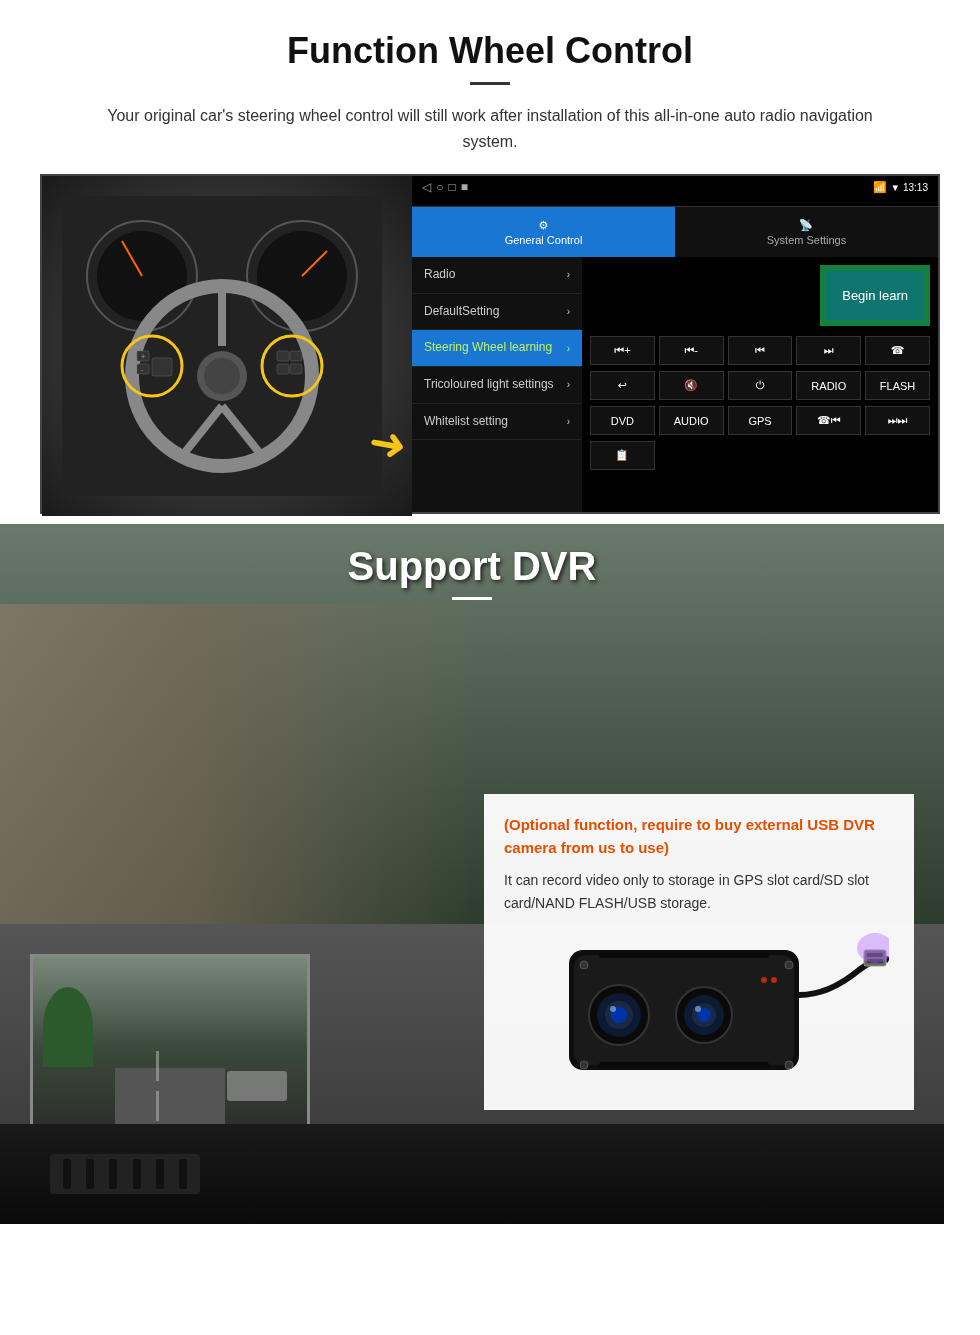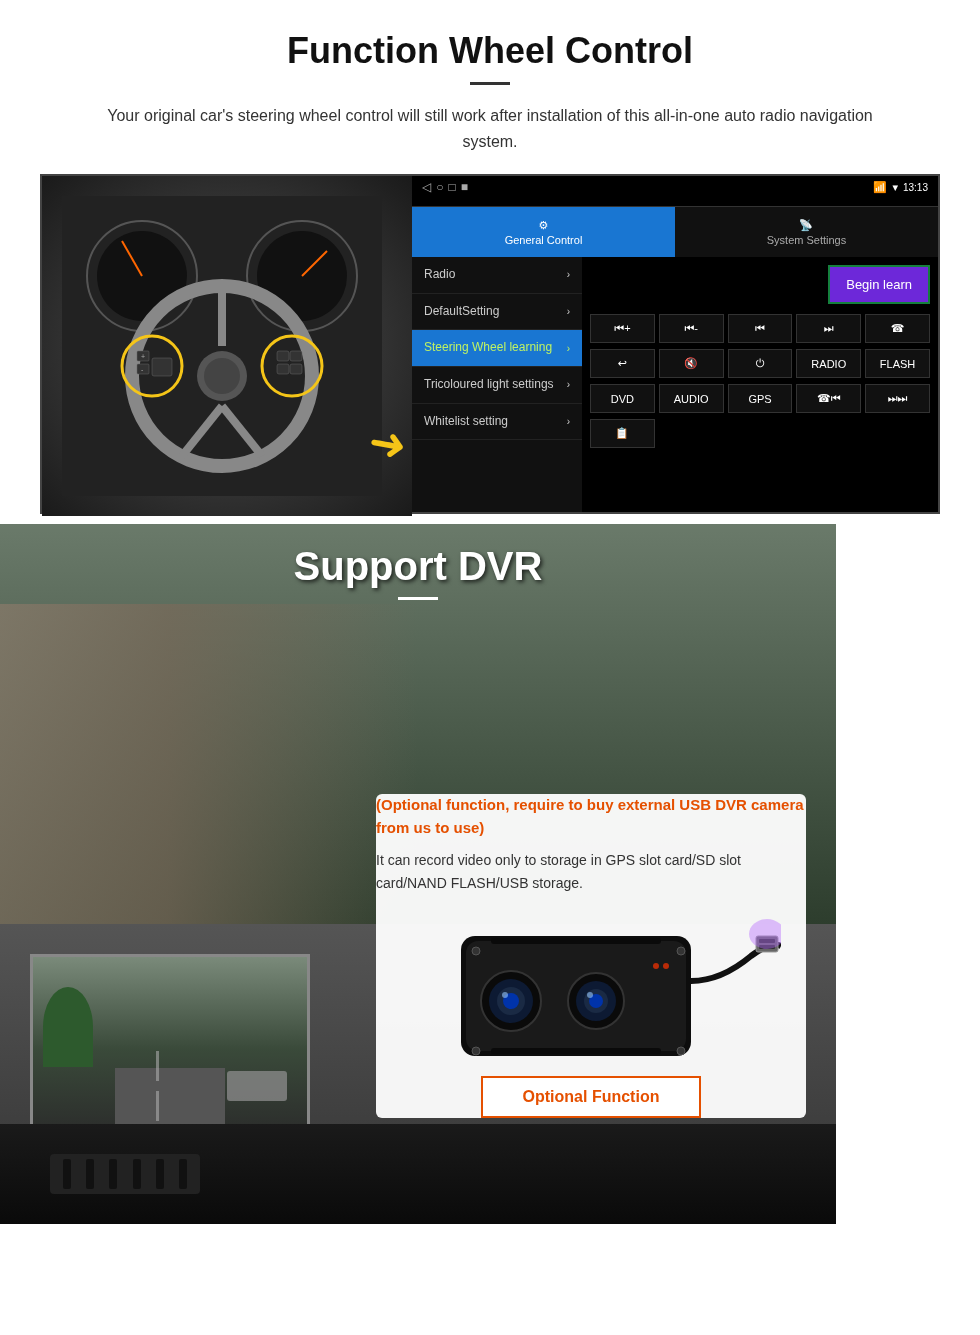--- a/index.html
+++ b/index.html
@@ -160,24 +160,24 @@
       flex-direction: column;
       gap: 6px;
     }
     
     .begin-learn-row {
       display: flex;
       justify-content: flex-end;
       margin-bottom: 4px;
     }
     .begin-learn-btn {
-      background: #6d28d9;
-      border: 2px solid #15803d;
+      background: #0f766e;
+      border: 6px solid #15803d;
       color: #fff;
-      padding: 10px 16px;
+      padding: 17px 16px;
       font-size: 13px;
       cursor: pointer;
     }
     
     .ctrl-grid {
       display: grid;
       grid-template-columns: repeat(5, 1fr);
       gap: 4px;
     }
     .ctrl-btn {
@@ -190,21 +190,21 @@
       cursor: pointer;
       display: flex;
       align-items: center;
       justify-content: center;
     }
 
     
     .section-dvr {
       margin-top: 10px;
       position: relative;
-      width: 836px;
+      width: 944px;
       min-height: 800px;
     }
     .dvr-bg {
       width: 100%;
       height: 700px;
       background: linear-gradient(180deg, #6a7a6a 0%, #4a5a4a 30%, #2a3a2a 60%, #1a2a1a 100%);
       position: relative;
       overflow: hidden;
     }
     
@@ -246,34 +246,35 @@
       margin: 8px auto 0 auto;
     }
 
     
     .dvr-info-card {
       position: absolute;
       top: 270px;
       right: 30px;
       width: 430px;
       background: rgba(255,255,255,0.95);
-      border-radius: 6px;
+      padding: 20px;
+      border-radius: 0;
     }
     .dvr-optional-text {
       color: #e55000;
       font-size: 15px;
       font-weight: bold;
       line-height: 1.5;
       margin-bottom: 10px;
     }
     .dvr-desc-text {
       color: #333;
       font-size: 14px;
       line-height: 1.6;
-      margin-bottom: 22px;
+      margin-bottom: 16px;
     }
 
     
     .dvr-camera-area {
       display: flex;
       justify-content: center;
       margin: 10px 0;
       height: 150px;
       position: relative;
     }
@@ -579,16 +580,15 @@
           <circle cx="255" cy="50" r="3" fill="#ff3300" opacity="0.7"></circle>
           <circle cx="265" cy="50" r="3" fill="#ff3300" opacity="0.7"></circle>
 
           <circle cx="75" cy="35" r="4" fill="#333" stroke="#555" stroke-width="1"></circle>
           <circle cx="75" cy="135" r="4" fill="#333" stroke="#555" stroke-width="1"></circle>
           <circle cx="280" cy="35" r="4" fill="#333" stroke="#555" stroke-width="1"></circle>
           <circle cx="280" cy="135" r="4" fill="#333" stroke="#555" stroke-width="1"></circle>
         </svg>
       </div>
 
-      <button class="optional-fn-btn">Optional Function</button>
     </div>
   </div>
 </div>
 
 </body></html>

